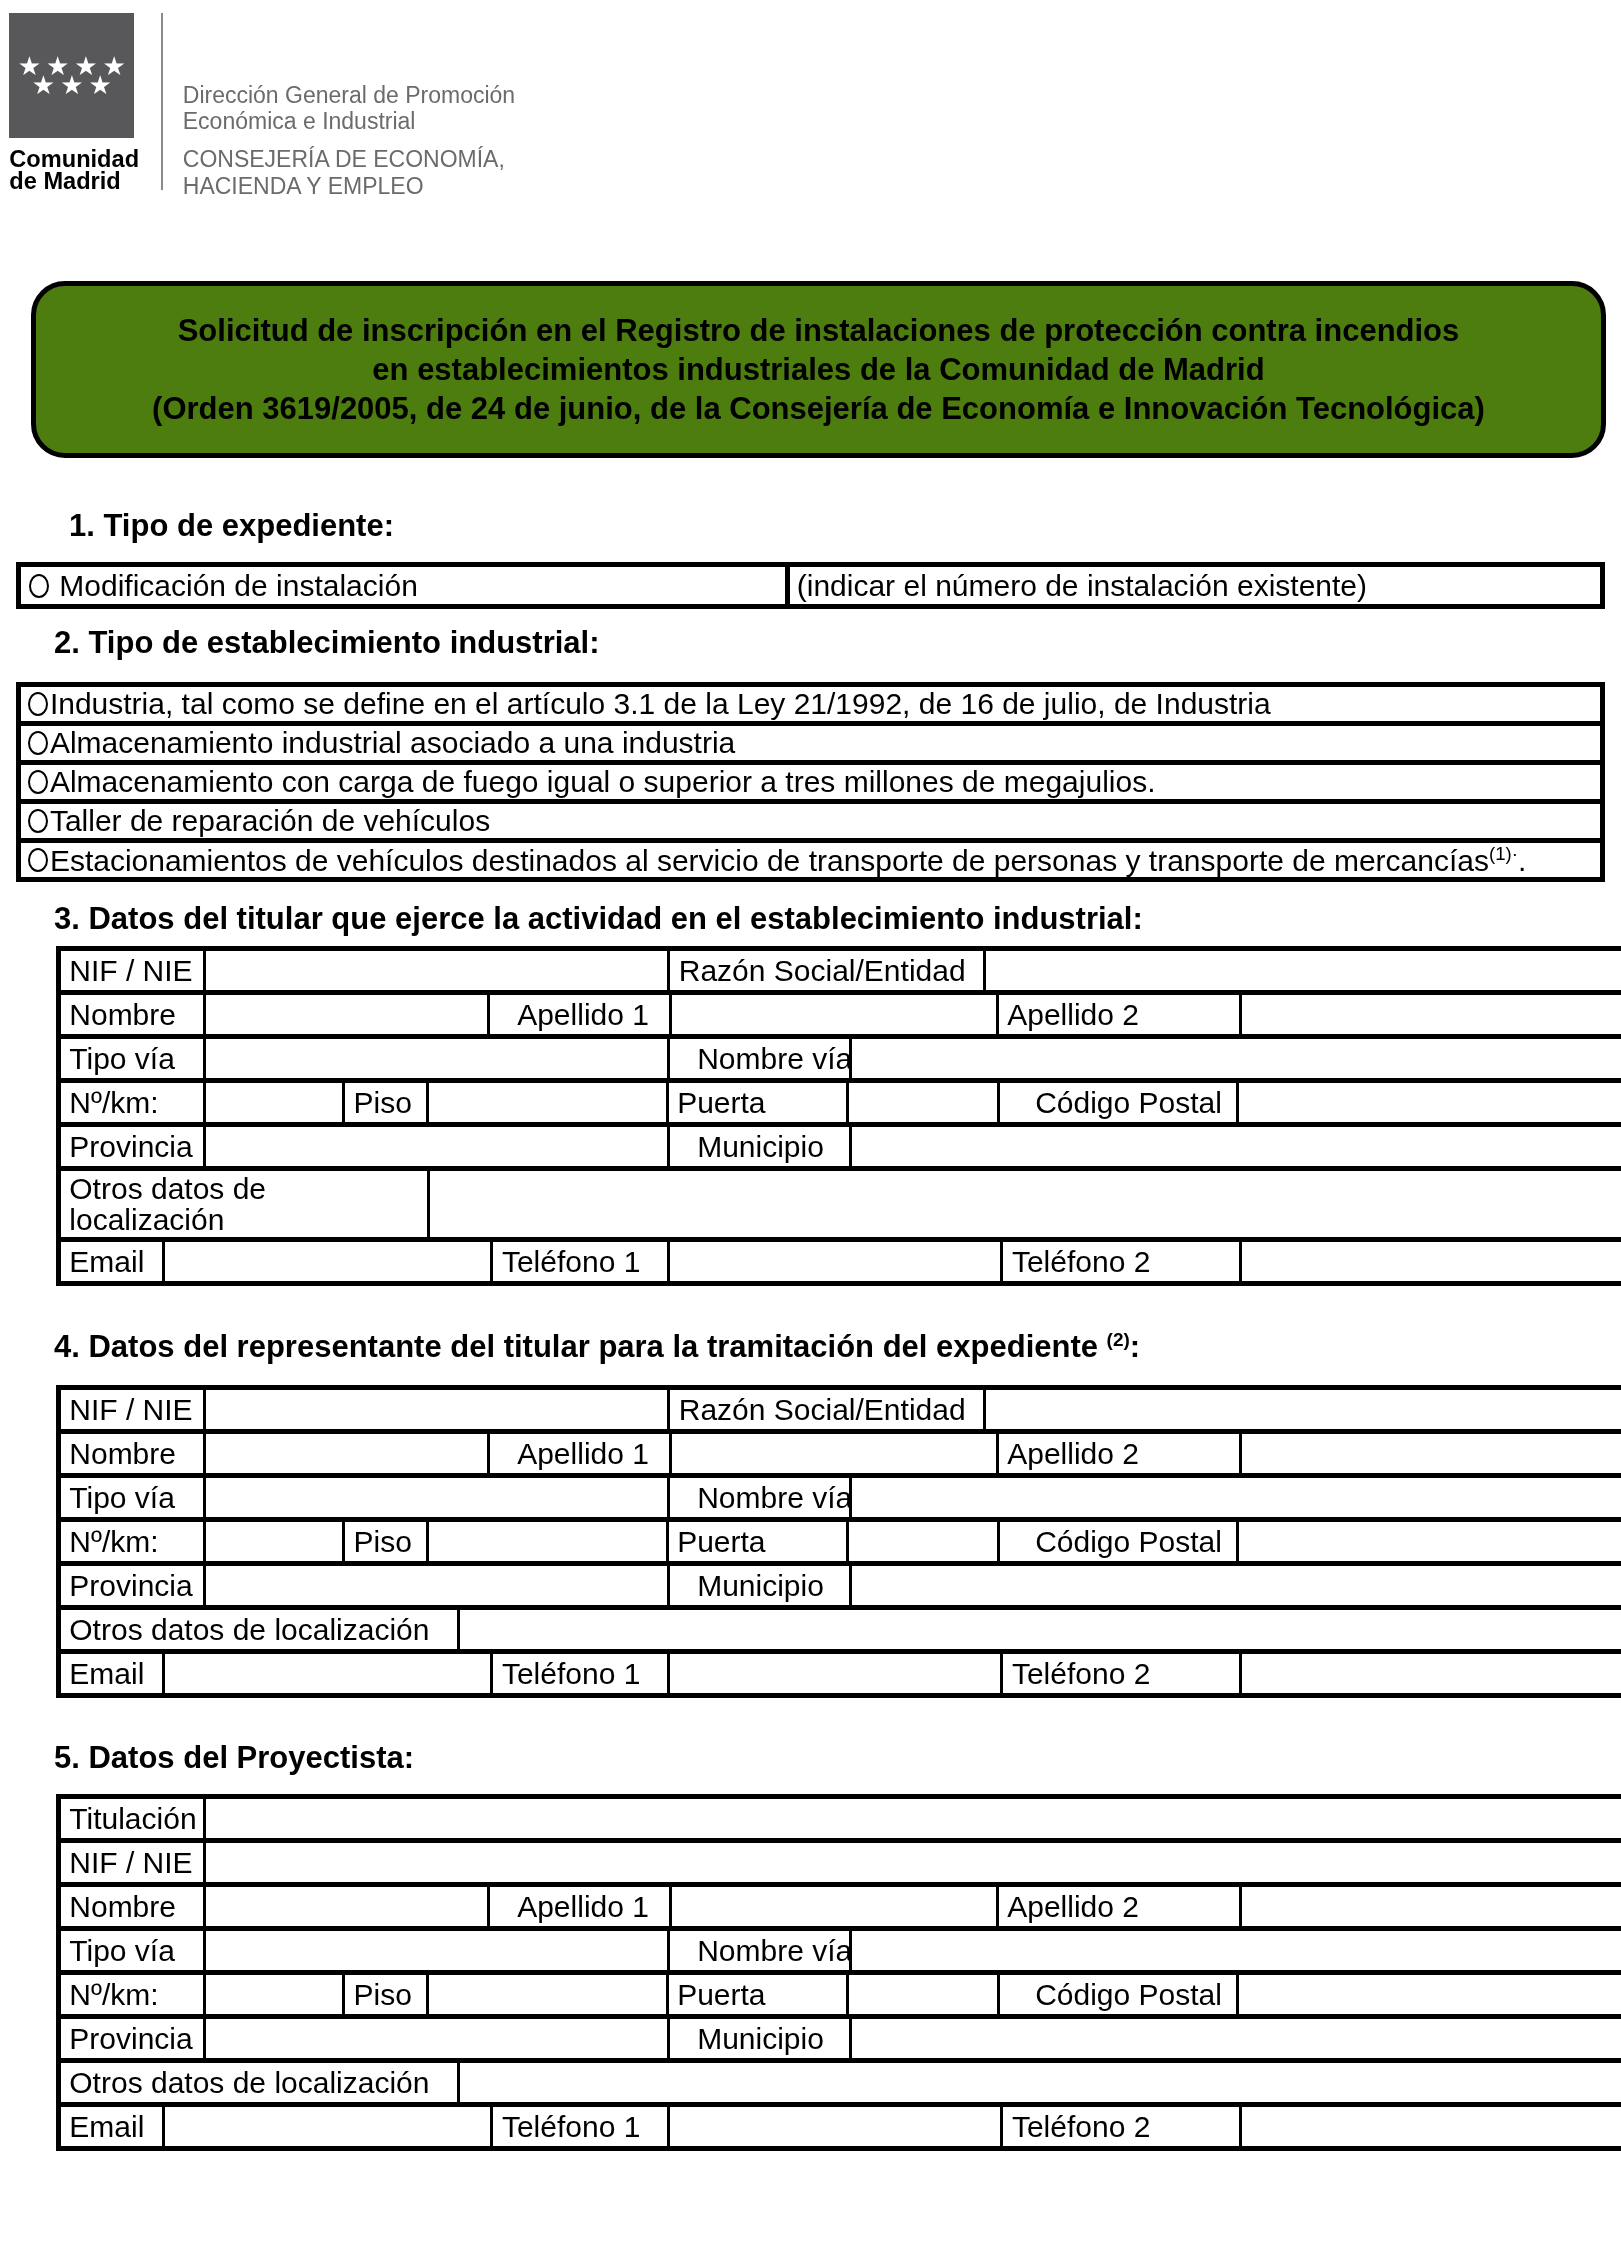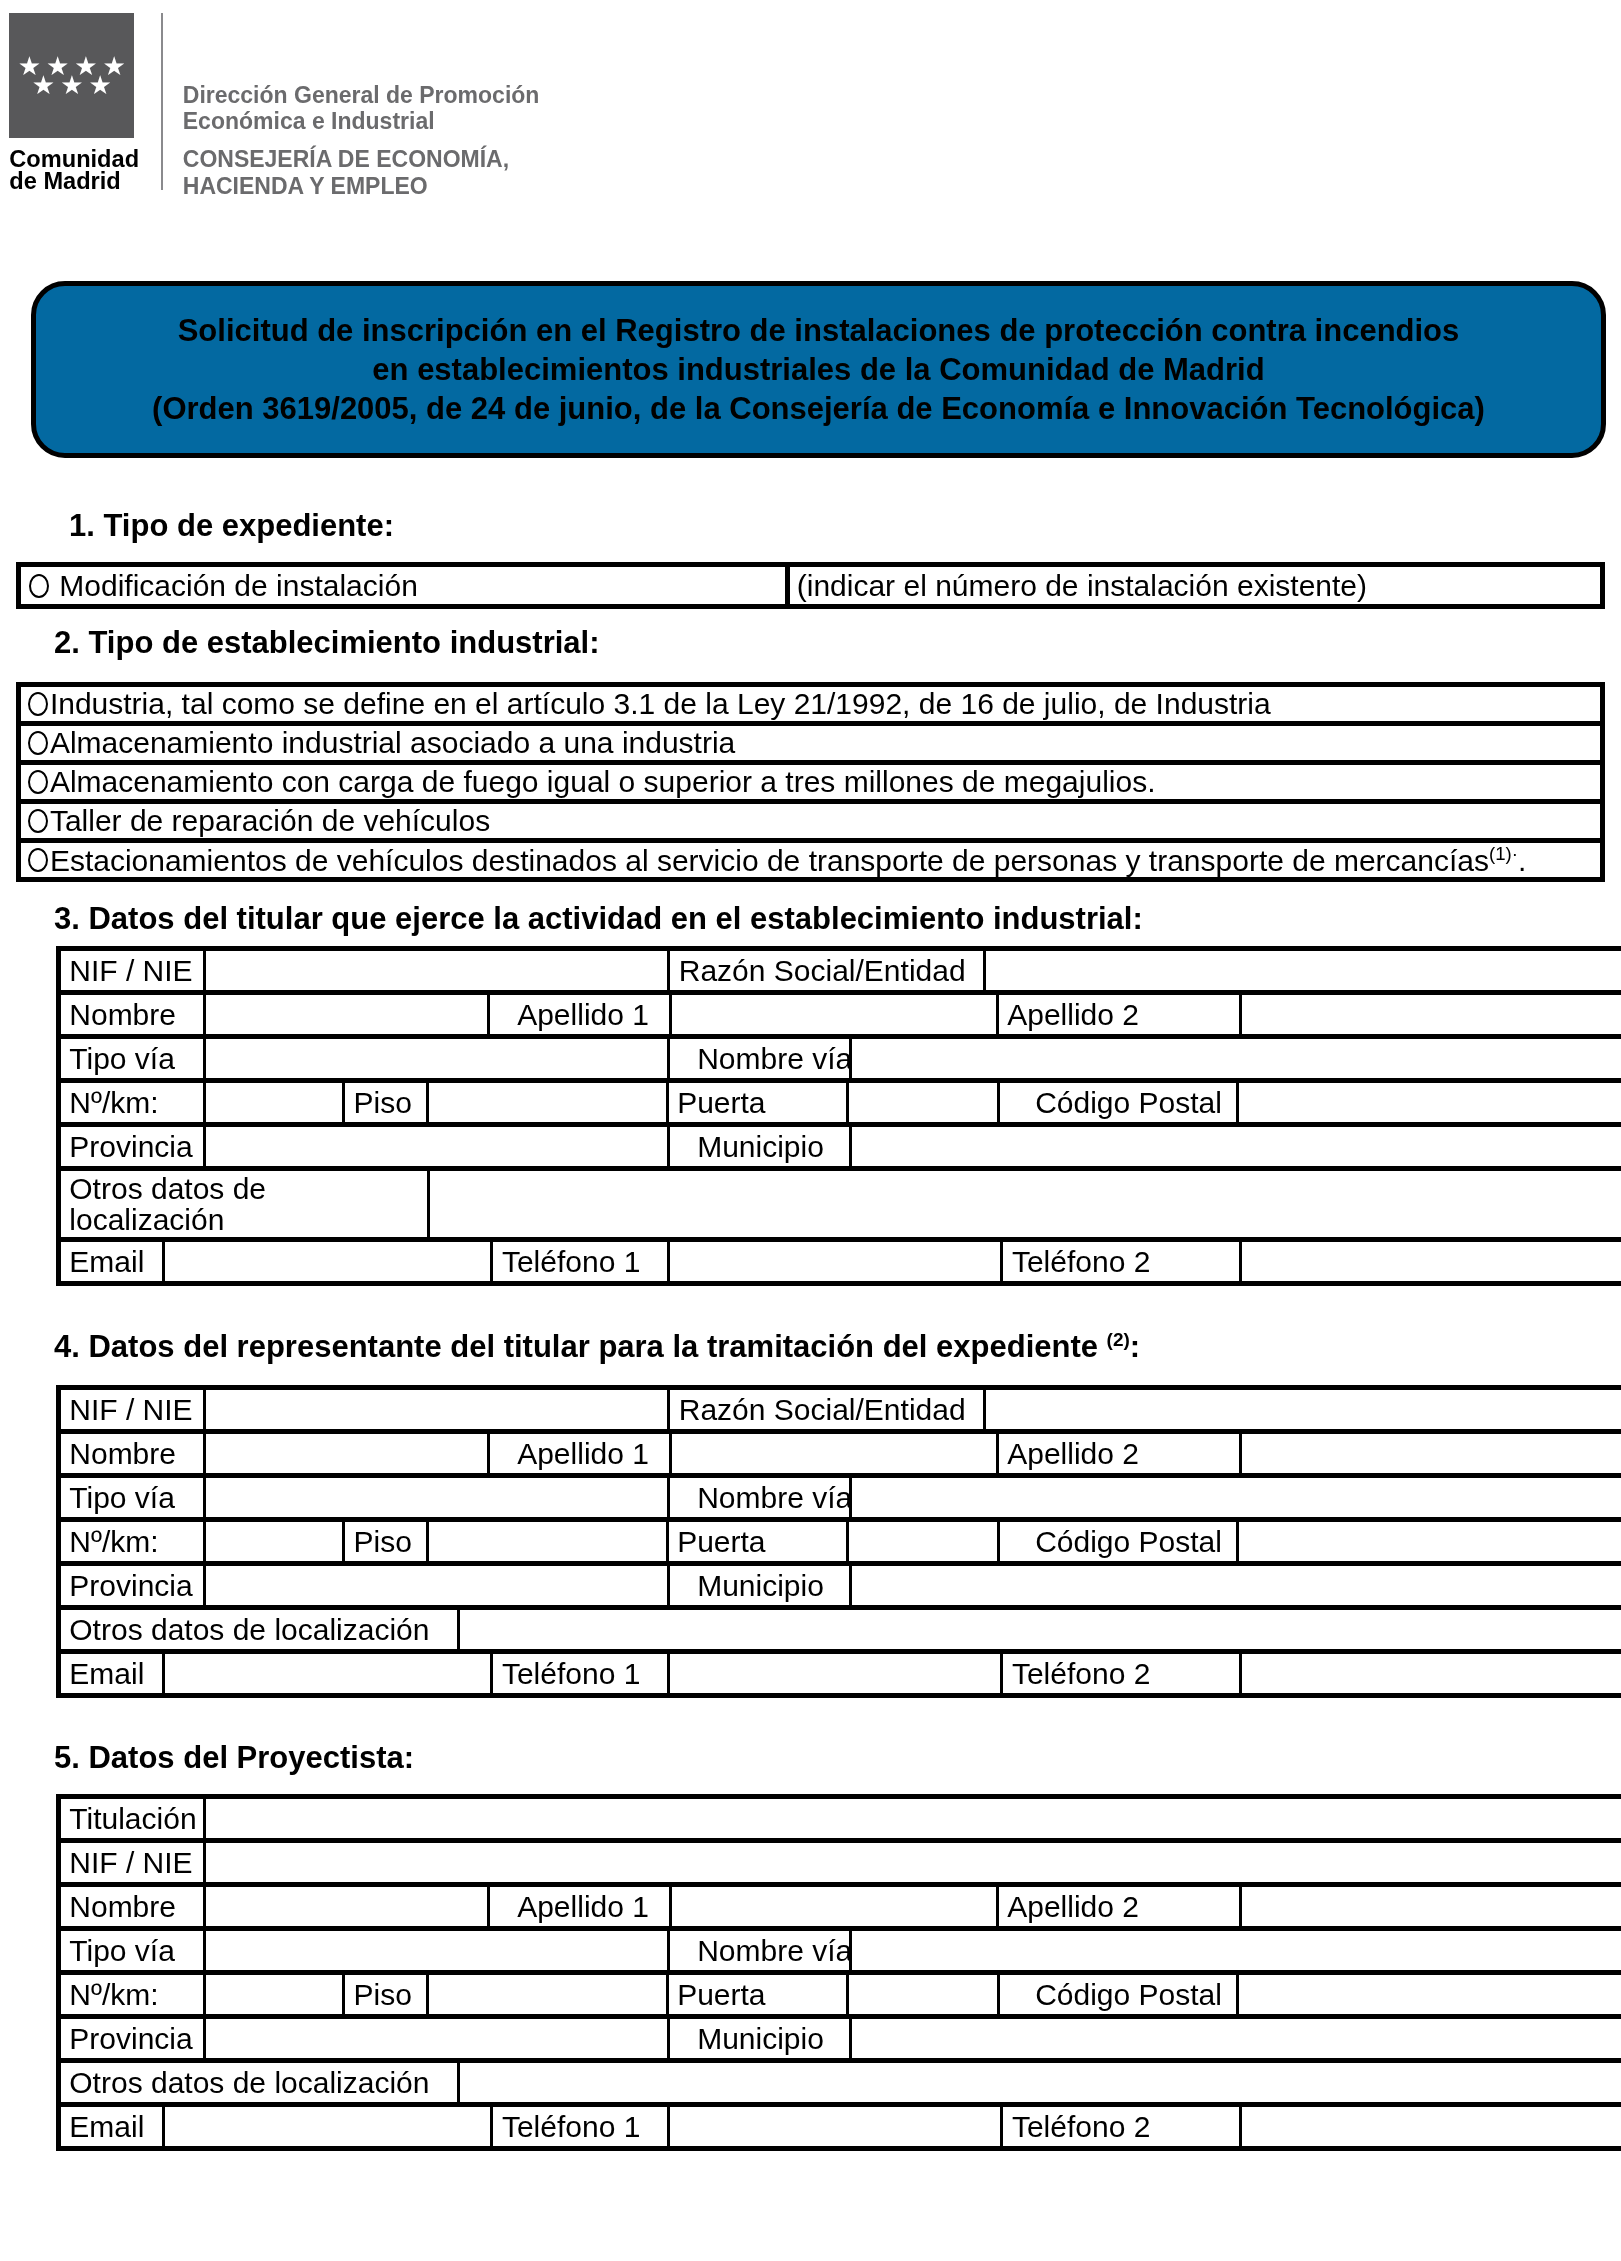--- a/index.html
+++ b/index.html
@@ -11,26 +11,26 @@
   .header { position:absolute; top:13px; left:9.3px; display:flex; }
   .logo-col { width:130px; }
   .flag {
     width:125px; height:125px; background:#58585a;
     display:flex; flex-direction:column; align-items:center; justify-content:center;
   }
   .stars { color:#ffffff; font-size:26px; line-height:19px; letter-spacing:5px; text-indent:5px; }
   .region-name { font-weight:bold; font-size:23.6px; line-height:21.4px; margin-top:11.4px; }
   .hdr-divider { width:2.1px; background:#8a8a8d; height:177px; margin:0 20px 0 21.4px; }
   .dept-col { padding-top:69px; color:#6b6b6d; font-size:23px; line-height:26.4px; }
-  .dept-group { margin:0;font-weight:bold; }
+  .dept-group { margin:0; }
   .dept-group + .dept-group { margin-top:11.4px; }
   
   .title-box {
     position:absolute; top:281px; left:31px; width:1575px; height:177px;
-    background:#0369a1; border:5px solid #000; border-radius:34px; box-sizing:border-box;
+    background:#4d7c0f; border:5px solid #000; border-radius:34px; box-sizing:border-box;
     display:flex; flex-direction:column; align-items:center; justify-content:center;
     text-align:center; font-weight:bold; font-size:31px; line-height:39px;
   }
   
   .sec-h { position:absolute; left:54px; font-weight:bold; font-size:31px; white-space:nowrap; }
   .sec-h sup { font-size:19px; }
   
   .ftable {
     position:absolute; left:15.7px; width:1589px; box-sizing:border-box;
     border:5px solid #000; font-size:30px;margin-left:40px;

